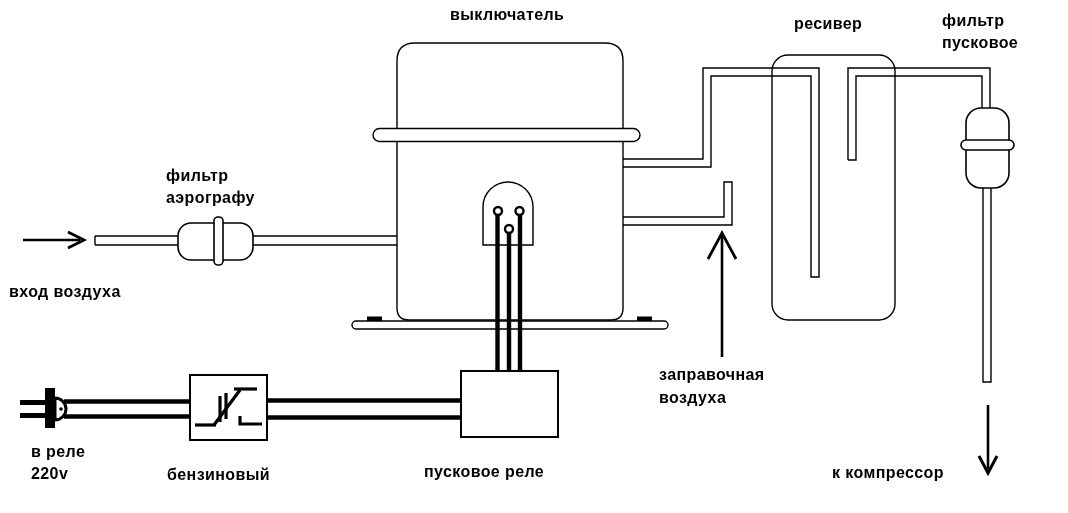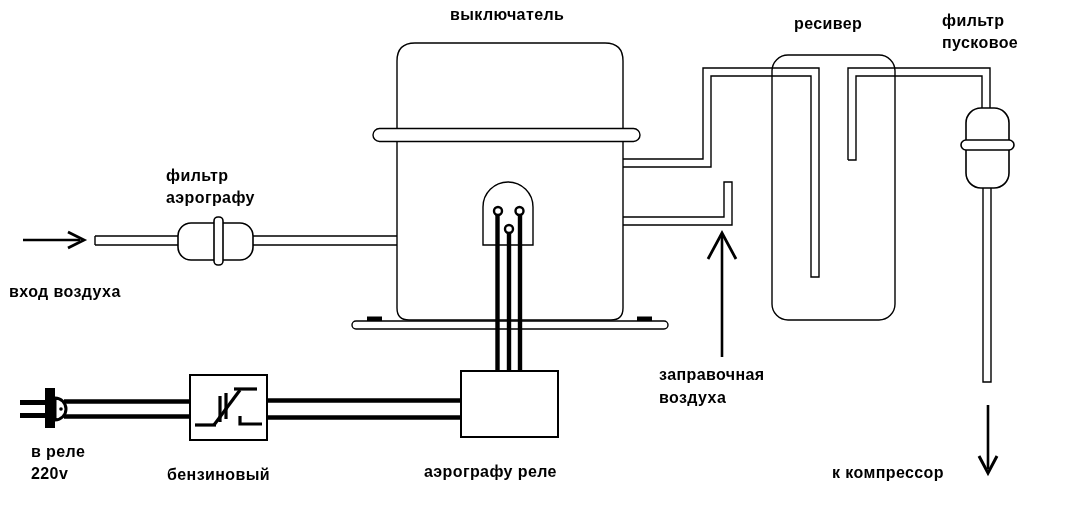--- a/index.html
+++ b/index.html
@@ -124,16 +124,16 @@
   <div class="lbl" style="left:942px;top:12px">фильтр</div>
   <div class="lbl" style="left:942px;top:34px">пусковое</div>
   <div class="lbl" style="left:166px;top:167px">фильтр</div>
   <div class="lbl" style="left:166px;top:189px">аэрографу</div>
   <div class="lbl" style="left:9px;top:283px">вход воздуха</div>
   <div class="lbl" style="left:659px;top:366px">заправочная</div>
   <div class="lbl" style="left:659px;top:389px">воздуха</div>
   <div class="lbl" style="left:31px;top:443px">в реле</div>
   <div class="lbl" style="left:31px;top:465px">220v</div>
   <div class="lbl" style="left:167px;top:466px">бензиновый</div>
-  <div class="lbl" style="left:424px;top:463px">аэрографу реле</div>
+  <div class="lbl" style="left:424px;top:463px">пусковое реле</div>
   <div class="lbl" style="left:832px;top:464px">к компрессор</div>
 
 </div>
 
 </body></html>

